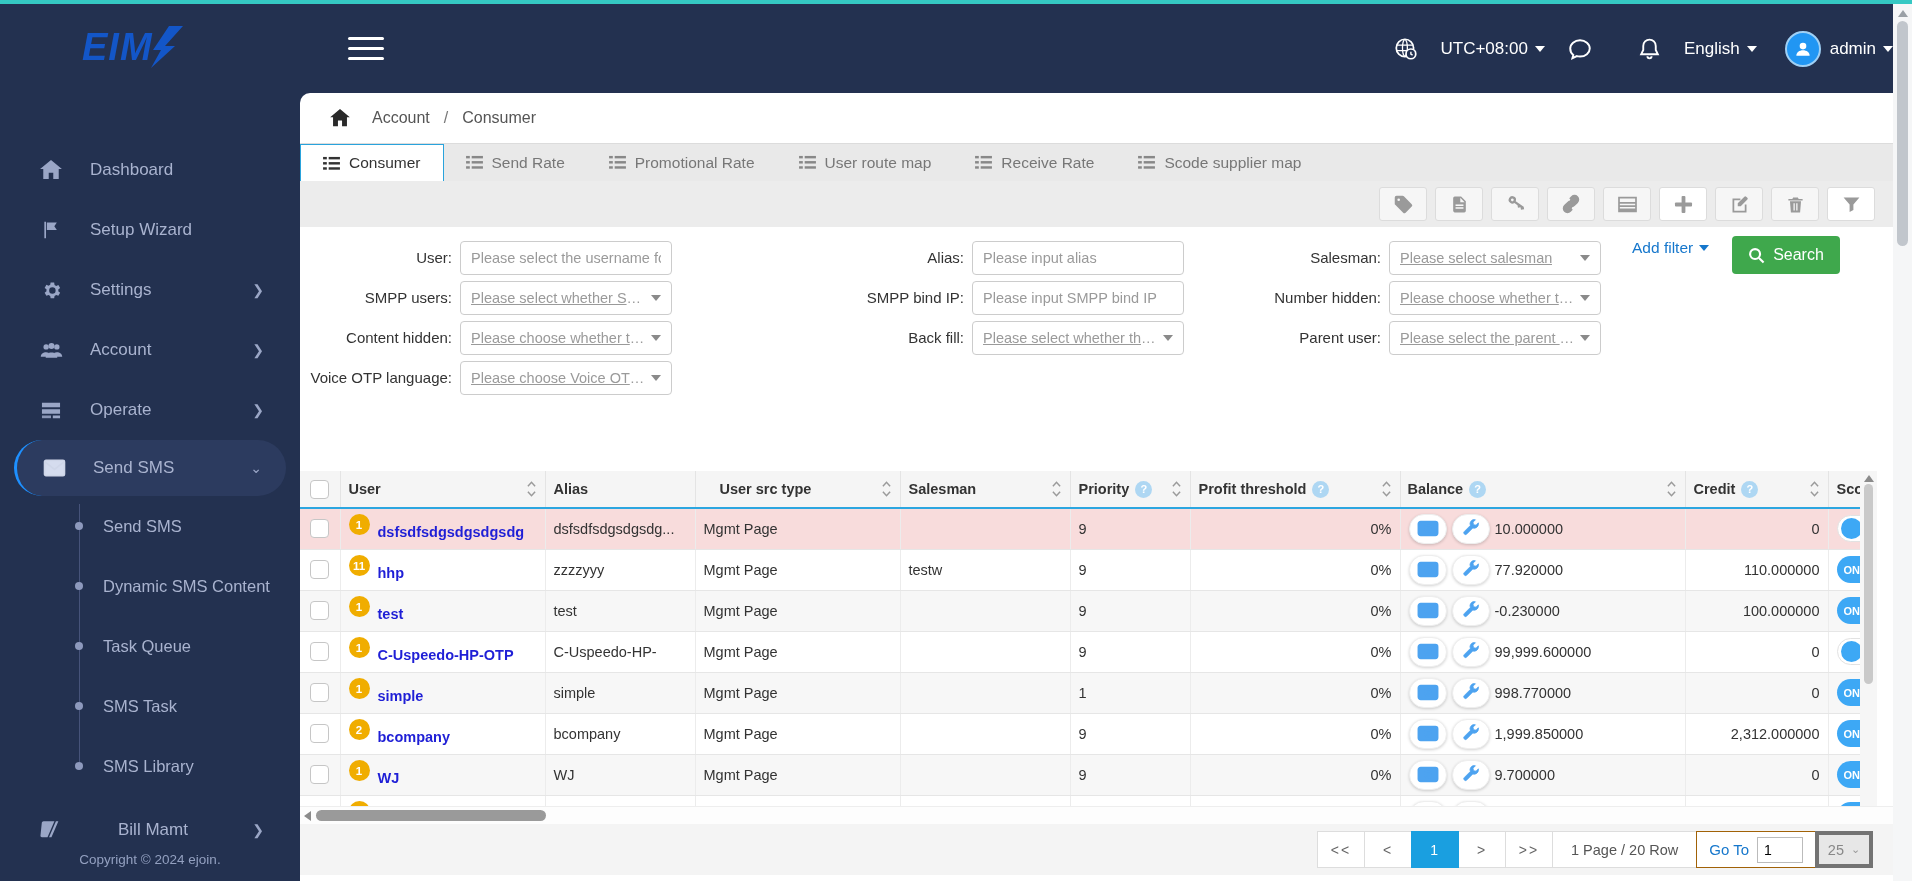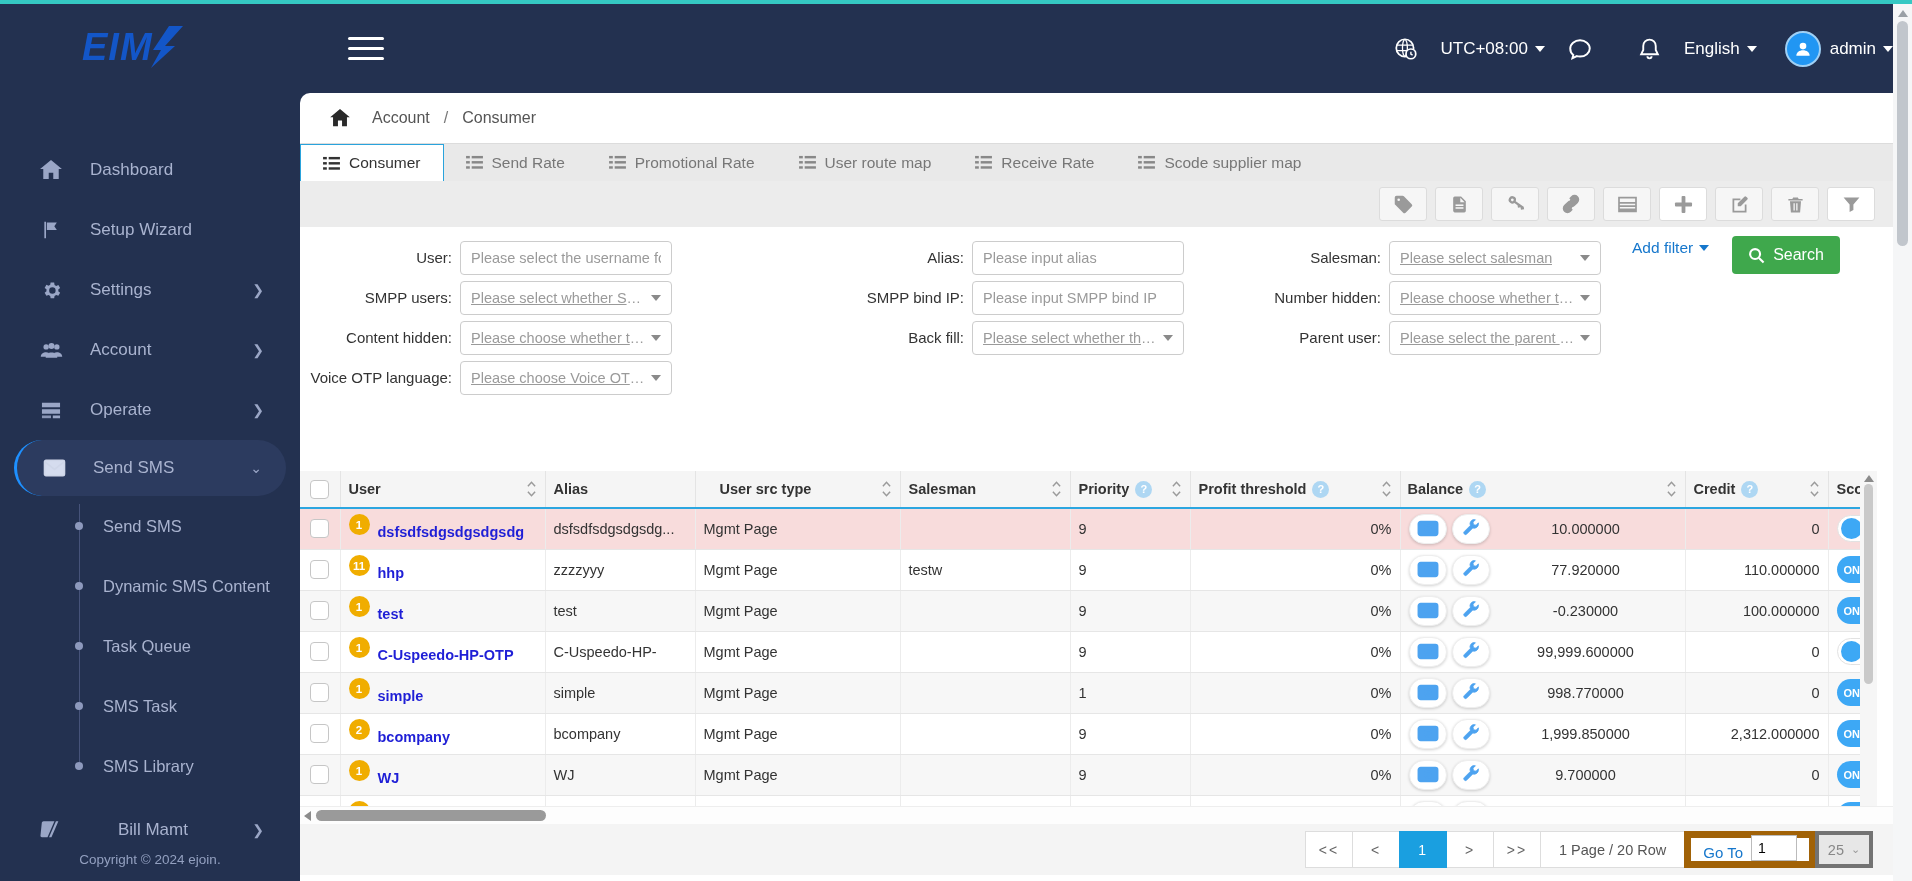--- a/index.html
+++ b/index.html
@@ -99,21 +99,21 @@
   tr.row-pink td { background:#f8dcdc; }
   tr.row-alt td { background:#f7f7f7; }
   .checkbox { width:19px; height:19px; border:1.5px solid #c6c6c6; border-radius:4px; background:#fff; margin:0 auto; cursor:pointer; }
   .user-cell { display:flex; align-items:center; }
   .badge { min-width:21px; height:21px; border-radius:11px; background:#f0ad00; color:#fff; font-size:11.5px; font-weight:bold; display:inline-flex; align-items:center; justify-content:center; margin-right:8px; padding:0 3px; position:relative; top:-4px; }
   .user-link { color:#1f1fd6; font-weight:bold; cursor:pointer; position:relative; top:3px; }
   .num-cell { text-align:right; }
   .balance-cell { display:flex; align-items:center; }
   .bal-btn { width:38px; height:30px; border-radius:15px; background:#fff; border:1px solid #eee; box-shadow:0 1px 3px rgba(0,0,0,.18); display:flex; align-items:center; justify-content:center; margin-right:5px; cursor:pointer; flex:none; }
   .bal-btn svg { fill:#4da3f0; stroke:#4da3f0; }
-  .bal-num { flex:1; text-align:center; }
+  .bal-num { flex:1; text-align:left; }
   .toggle { width:46px; height:27px; border-radius:14px; display:flex; align-items:center; cursor:pointer; }
   .toggle.on { background:#3da8f5; color:#fff; font-size:11px; font-weight:bold; padding-left:7px; }
   .toggle.knob-only { background:#fff; border:1px solid #e2e2e2; padding-left:3px; }
   .toggle.knob-only .knob { width:21px; height:21px; border-radius:50%; background:#3da8f5; }
 
   
   .tv-scroll { position:absolute; top:0; left:1560px; width:17px; bottom:0; background:#f6f6f6; }
   .tv-scroll .tri-up { width:0; height:0; margin:4px auto 2px; border-left:5px solid transparent; border-right:5px solid transparent; border-bottom:7px solid #8b8b8b; }
   .tv-scroll .tri-down { position:absolute; bottom:4px; left:3px; width:0; height:0; border-left:5px solid transparent; border-right:5px solid transparent; border-top:7px solid #8b8b8b; }
   .tv-scroll .thumb { width:9px; margin:0 auto; height:200px; background:#c9c9c9; border-radius:5px; }
@@ -121,21 +121,21 @@
   
   .h-scroll { height:18px; background:#fdfdfd; position:relative; border-top:1px solid #eee; }
   .h-scroll .tri-left { position:absolute; left:4px; top:4px; width:0; height:0; border-top:5px solid transparent; border-bottom:5px solid transparent; border-right:7px solid #8b8b8b; }
   .h-scroll .thumb { position:absolute; left:16px; top:3px; width:230px; height:11px; background:#9a9a9a; border-radius:6px; }
 
   
   .pagination { height:51px; background:#f4f4f4; display:flex; align-items:center; justify-content:flex-end; padding-right:20px; }
   .pg-btn { min-width:48px; height:37px; background:#fff; border:1px solid #ddd; margin-left:-1px; display:flex; align-items:center; justify-content:center; font-size:14px; color:#666; cursor:pointer; letter-spacing:2px; }
   .pg-btn.active { background:#1a9fe0; color:#fff; border-color:#1a9fe0; z-index:2; }
   .pg-info { height:37px; background:#fff; border:1px solid #ddd; margin-left:-1px; display:flex; align-items:center; padding:0 18px; font-size:14.5px; color:#555; }
-  .pg-goto { height:37px; background:#fff; border:7px solid #a16207; margin-left:-1px; display:flex; align-items:flex-end; padding:0 12px; }
+  .pg-goto { height:37px; background:#fff; border:1px solid #a16207; margin-left:-1px; display:flex; align-items:center; padding:0 12px; }
   .pg-goto .goto-label { color:#1677cc; font-size:15px; margin-right:8px; cursor:pointer; }
   .pg-goto input { width:46px; height:26px; border:1px solid #bbb; font-size:14px; padding-left:6px; outline:none; font-family:"Liberation Sans",sans-serif; }
   .pg-size { height:37px; min-width:58px; background:#e7e7e7; border:4px solid #737373; margin-left:-1px; display:flex; align-items:center; justify-content:center; font-size:14.5px; color:#888; cursor:pointer; }
   .pg-size .sz-caret { margin-left:7px; font-size:11px; color:#999; }
 </style>
 </head>
 <body>
 
 <div class="top-strip"></div>
 

